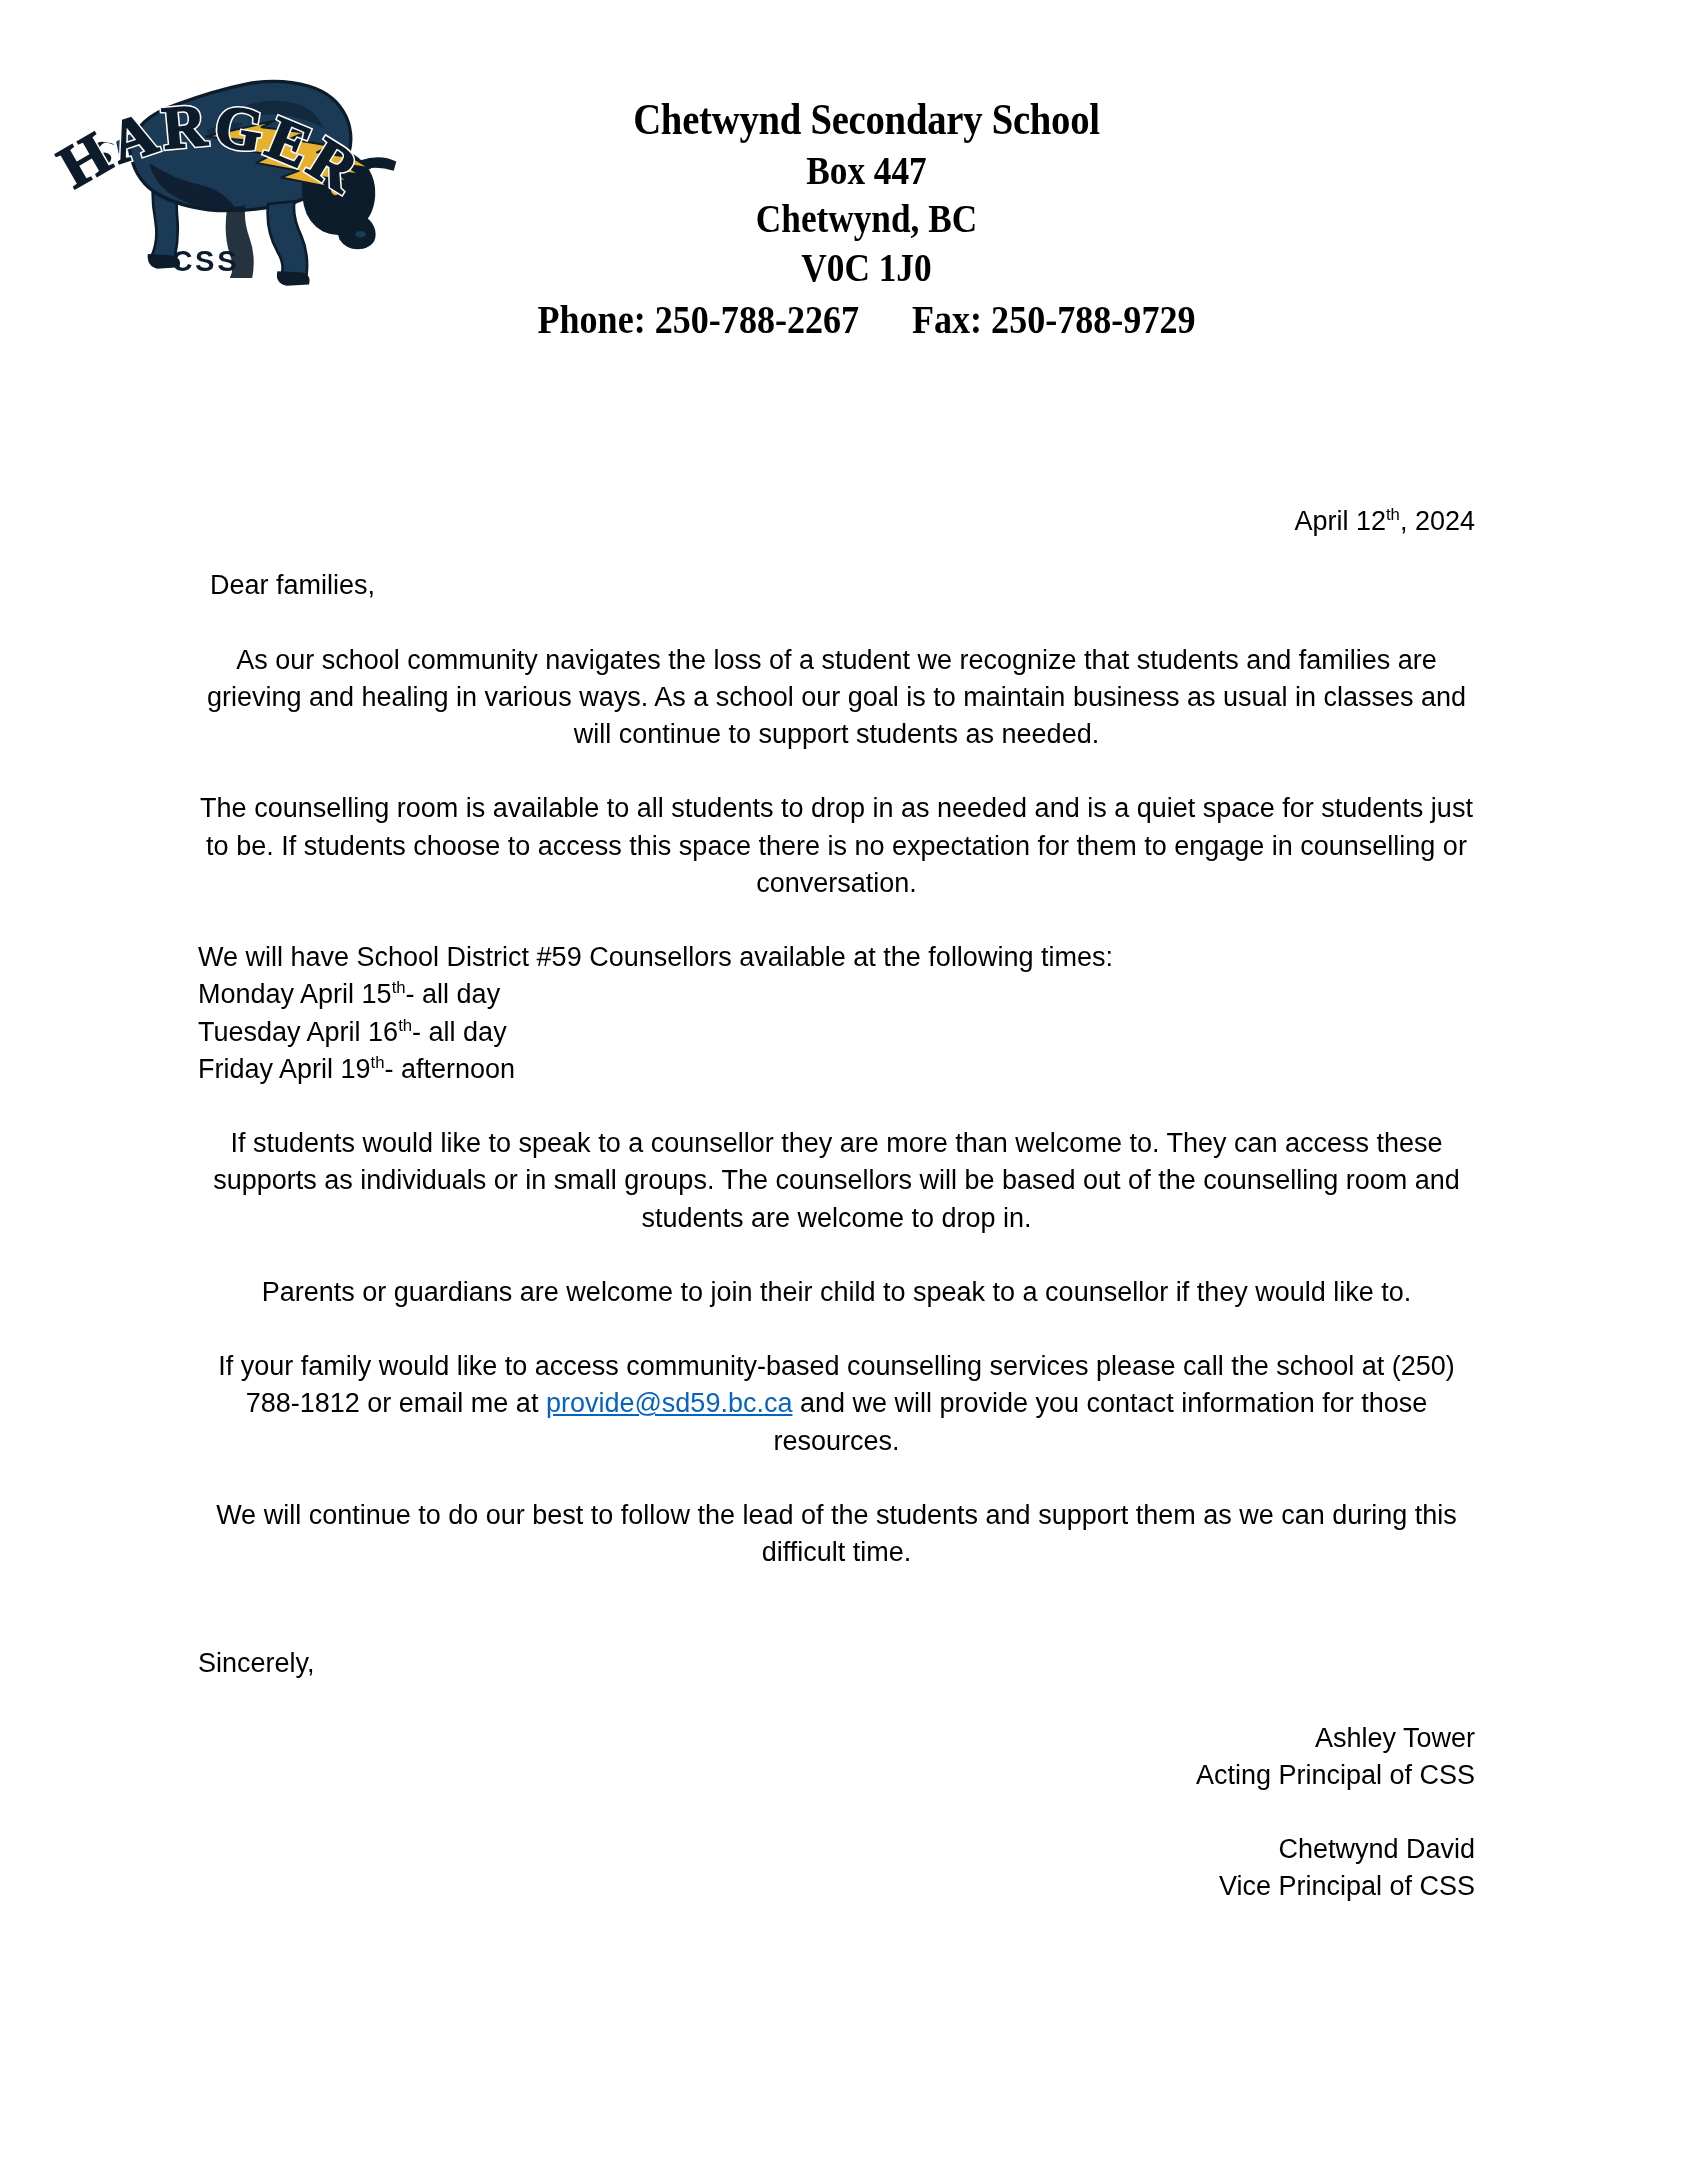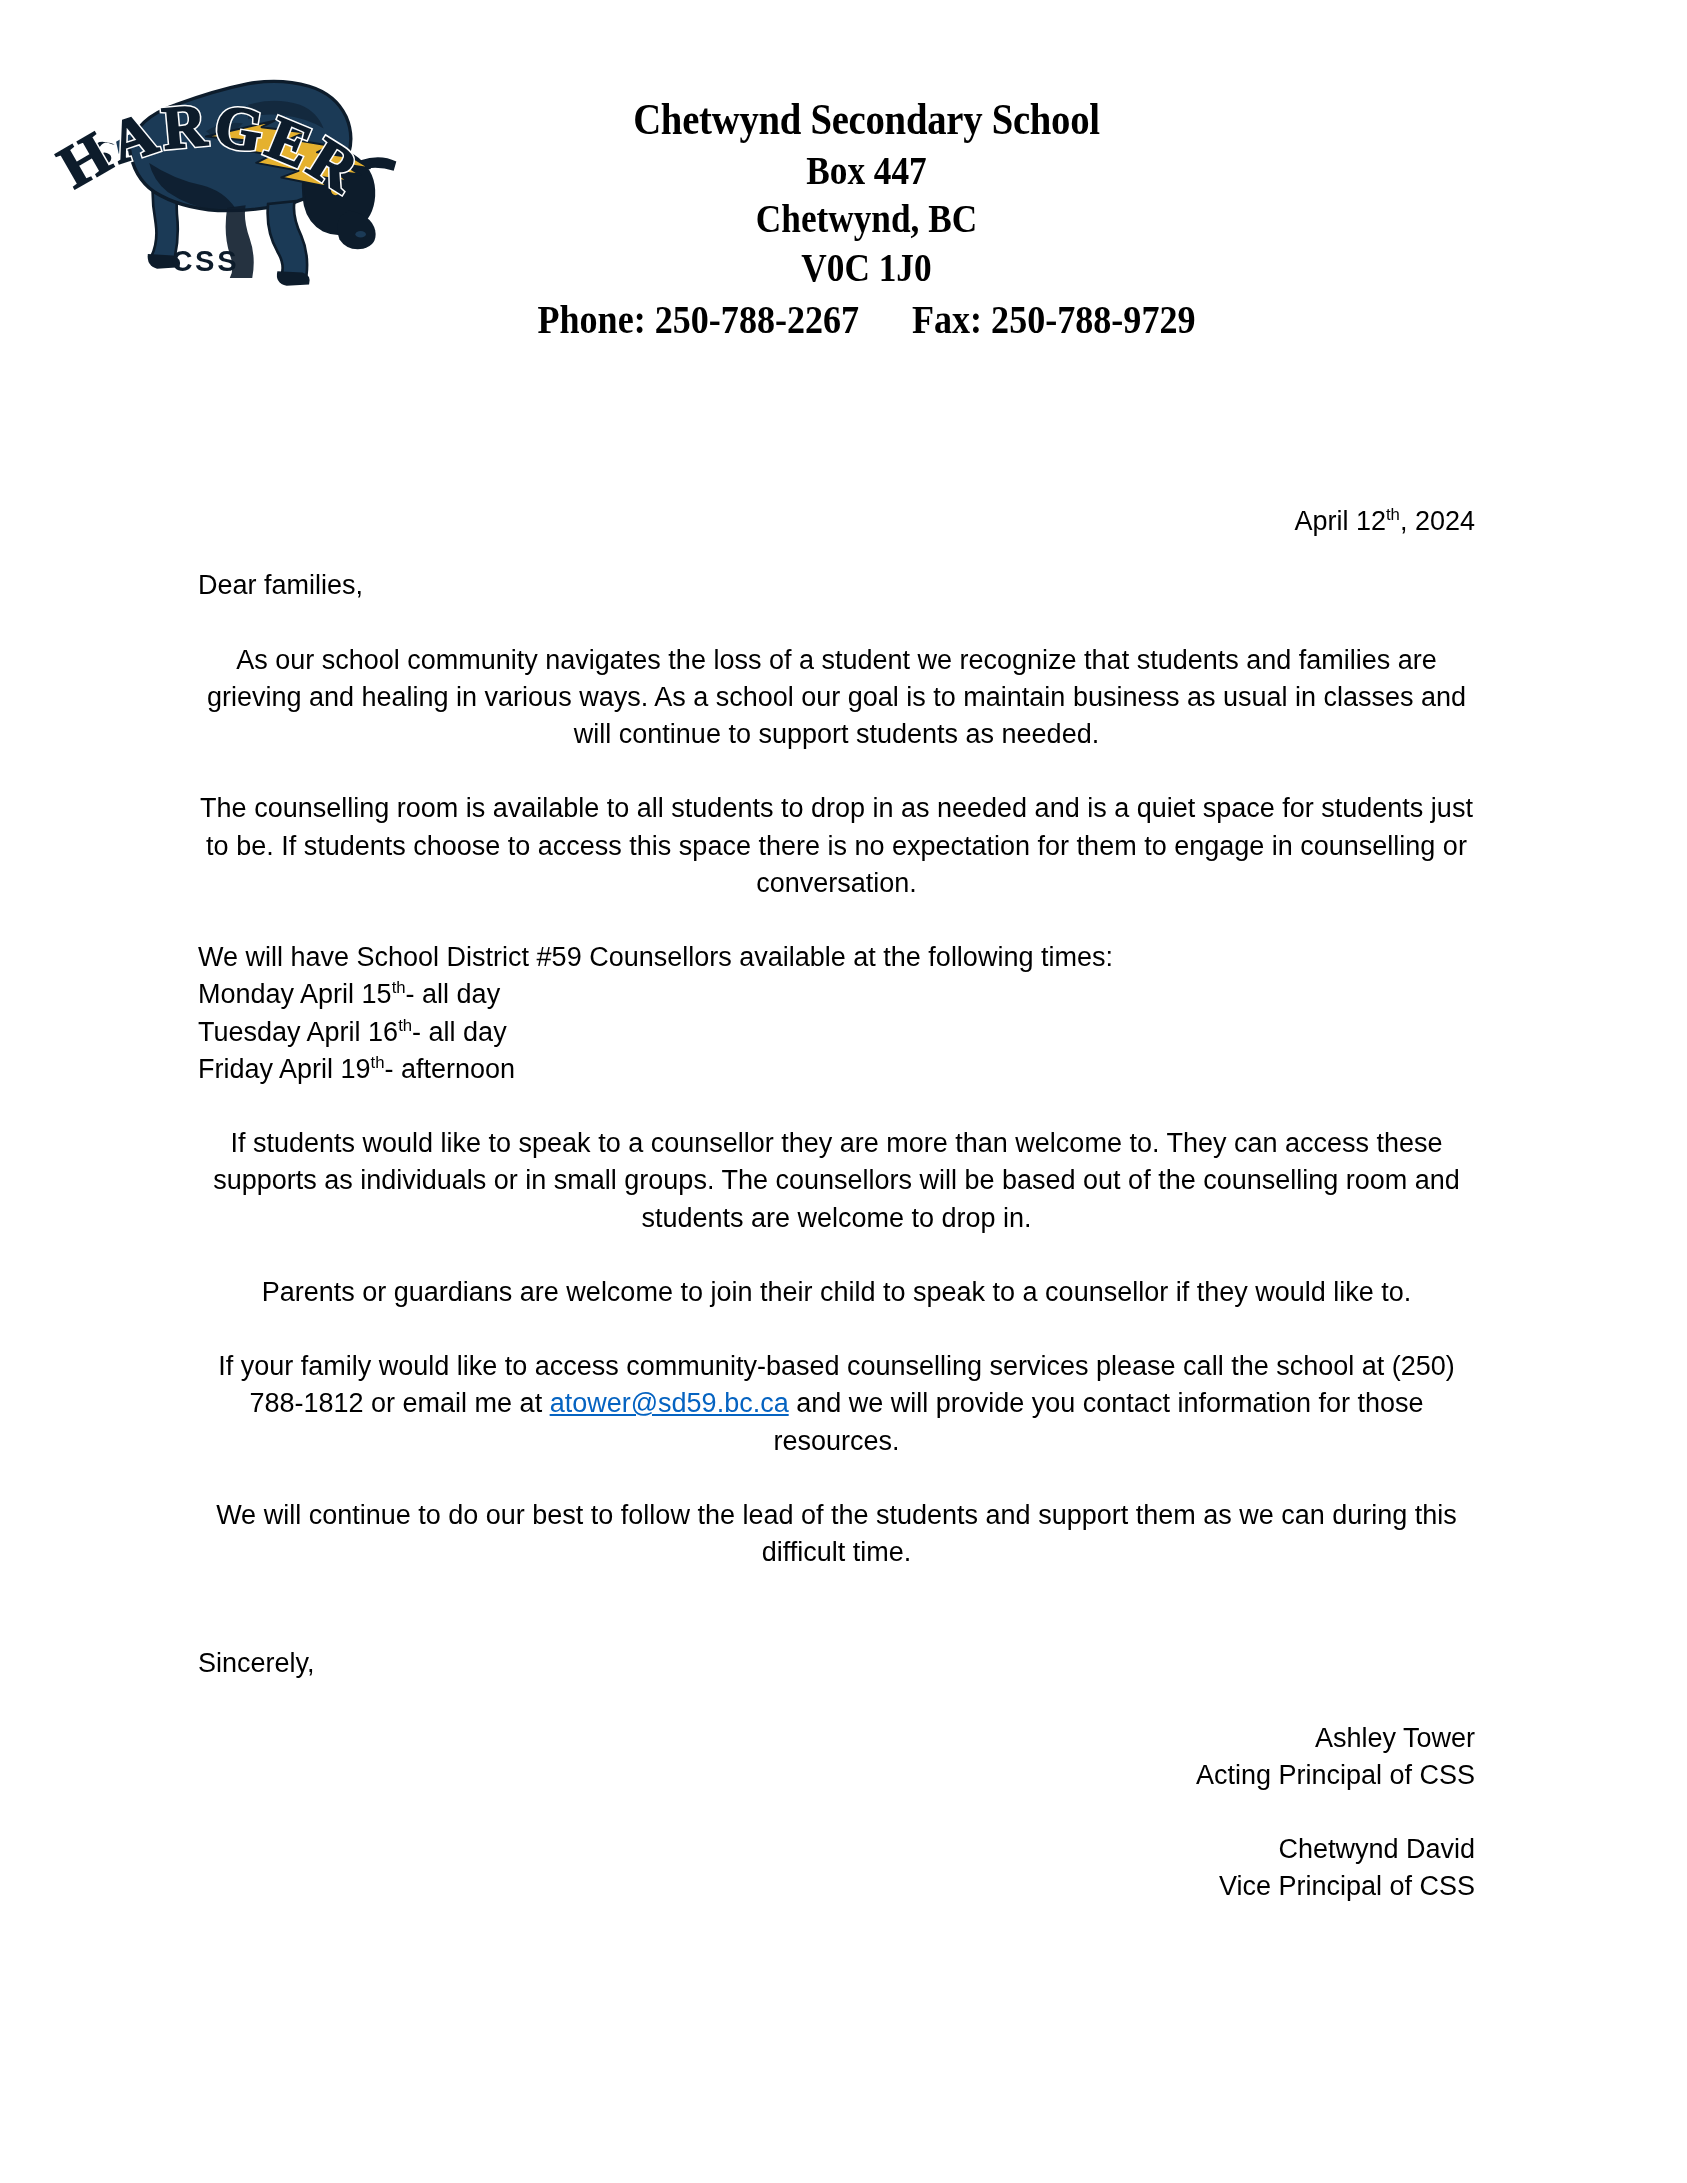--- a/index.html
+++ b/index.html
@@ -77,21 +77,21 @@
     font-size: 27px;
     line-height: 1.38;
     color: #000000;
   }
   .date-line {
     text-align: right;
     margin-bottom: 9.3px;
   }
   sup { font-size: 0.62em; vertical-align: super; line-height: 0; text-align: center; }
 
-  .salutation { margin-bottom: 0; }
+  .salutation { margin-bottom: 0; margin-left: 12px; }
   .blank { height: 37px; }
   .para { margin: 0; text-align: center; }
   .tight-line { margin: 0; }
 
   .email-link {
     color: #0563C1;
     text-decoration: underline;
   }
 
   .sig-name { margin: 0; text-align: right; }
@@ -214,21 +214,21 @@
   <div class="blank"></div>
 
   <p class="para">If students would like to speak to a counsellor they are more than welcome to. They can access these supports as individuals or in small groups. The counsellors will be based out of the counselling room and students are welcome to drop in.</p>
 
   <div class="blank"></div>
 
   <p class="para">Parents or guardians are welcome to join their child to speak to a counsellor if they would like to.</p>
 
   <div class="blank"></div>
 
-  <p class="para"><span>If your family would like to access community-based counselling services please call the school at (250) 788-1812 or email me at </span><a class="email-link" href="#">atower@sd59.bc.ca</a><span> and we will provide you contact information for those resources.</span></p>
+  <p class="para"><span>If your family would like to access community-based counselling services please call the school at (250) 788-1812 or email me at </span><a class="email-link" href="#">provide@sd59.bc.ca</a><span> and we will provide you contact information for those resources.</span></p>
 
   <div class="blank"></div>
 
   <p class="para">We will continue to do our best to follow the lead of the students and support them as we can during this difficult time.</p>
 
   <div class="blank"></div>
   <div class="blank"></div>
 
   <p class="tight-line">Sincerely,</p>
 

